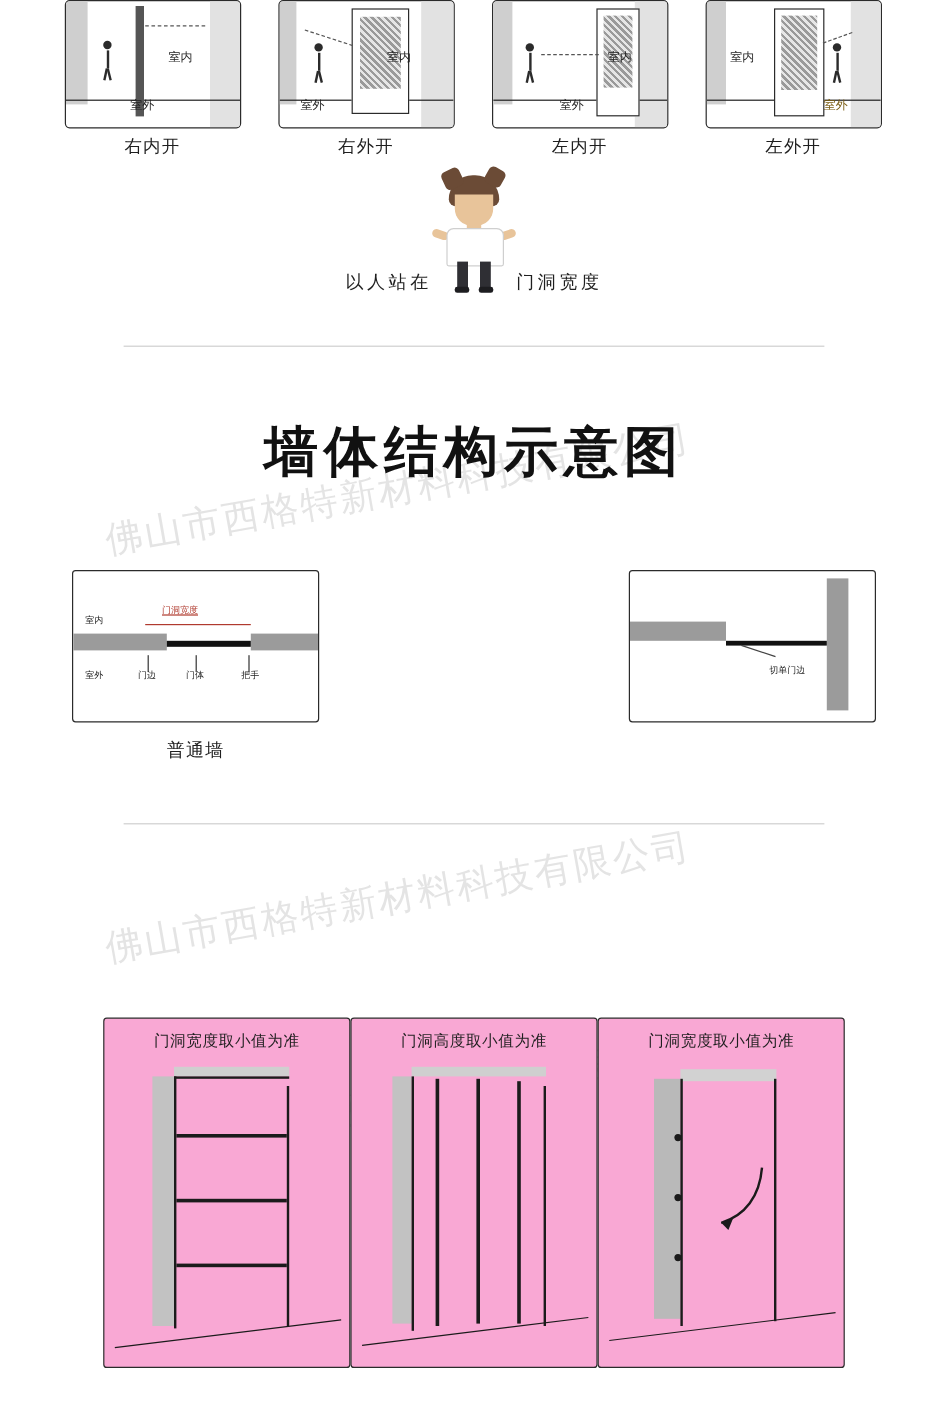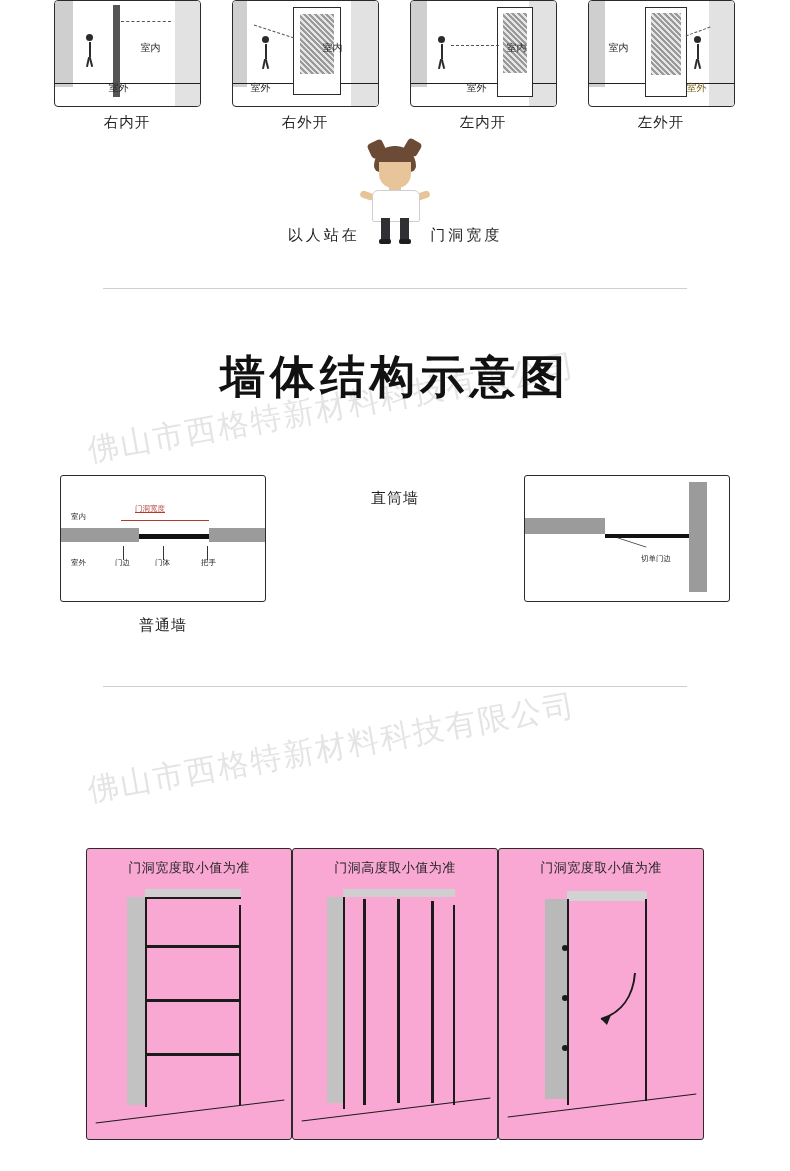--- a/index.html
+++ b/index.html
@@ -232,21 +232,20 @@
         <div class="lbl" style="left:94px;top:82px;">门体</div>
         <div class="lbl" style="left:140px;top:82px;">把手</div>
         <div class="arrowline" style="left:62px;top:70px;width:1px;height:14px;background:#333;"></div>
         <div class="arrowline" style="left:102px;top:70px;width:1px;height:14px;background:#333;"></div>
         <div class="arrowline" style="left:146px;top:70px;width:1px;height:14px;background:#333;"></div>
       </div>
       <div class="walllabel">普通墙</div>
     </div>
 
     <div class="wallcell" style="left:280px;top:475px;">
-      <div class="walllabel">直筒墙</div>
     </div>
 
     <div class="wallcell" style="left:512px;top:475px;">
       <div class="wallbox">
         <div class="slab" style="left:0;top:42px;width:80px;height:16px;"></div>
         <div class="slab" style="left:164px;top:6px;width:18px;height:110px;"></div>
         <div class="blackbar" style="left:80px;top:58px;width:84px;height:4px;"></div>
         <div class="arrowline" style="left:92px;top:66px;width:30px;transform:rotate(18deg);"></div>
         <div class="lbl" style="left:116px;top:78px;">切单门边</div>
       </div>

